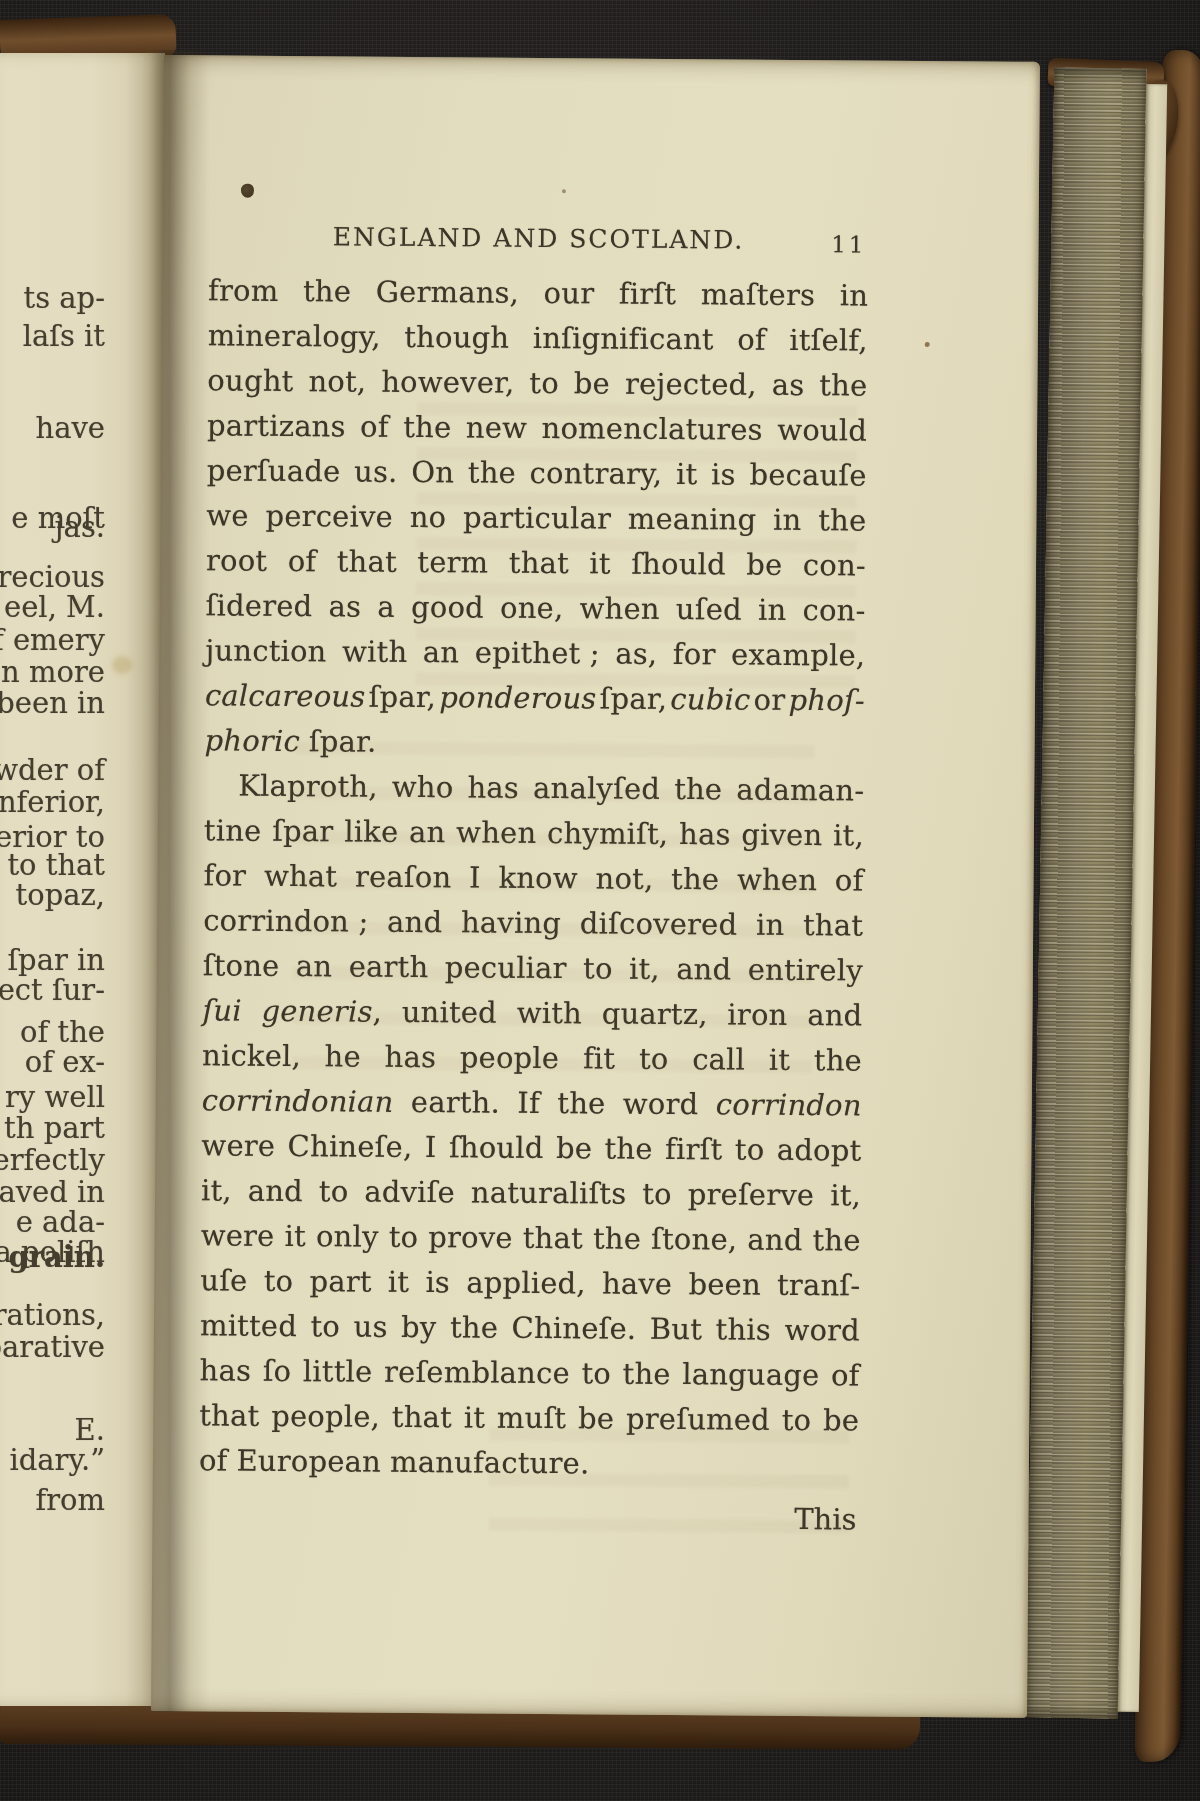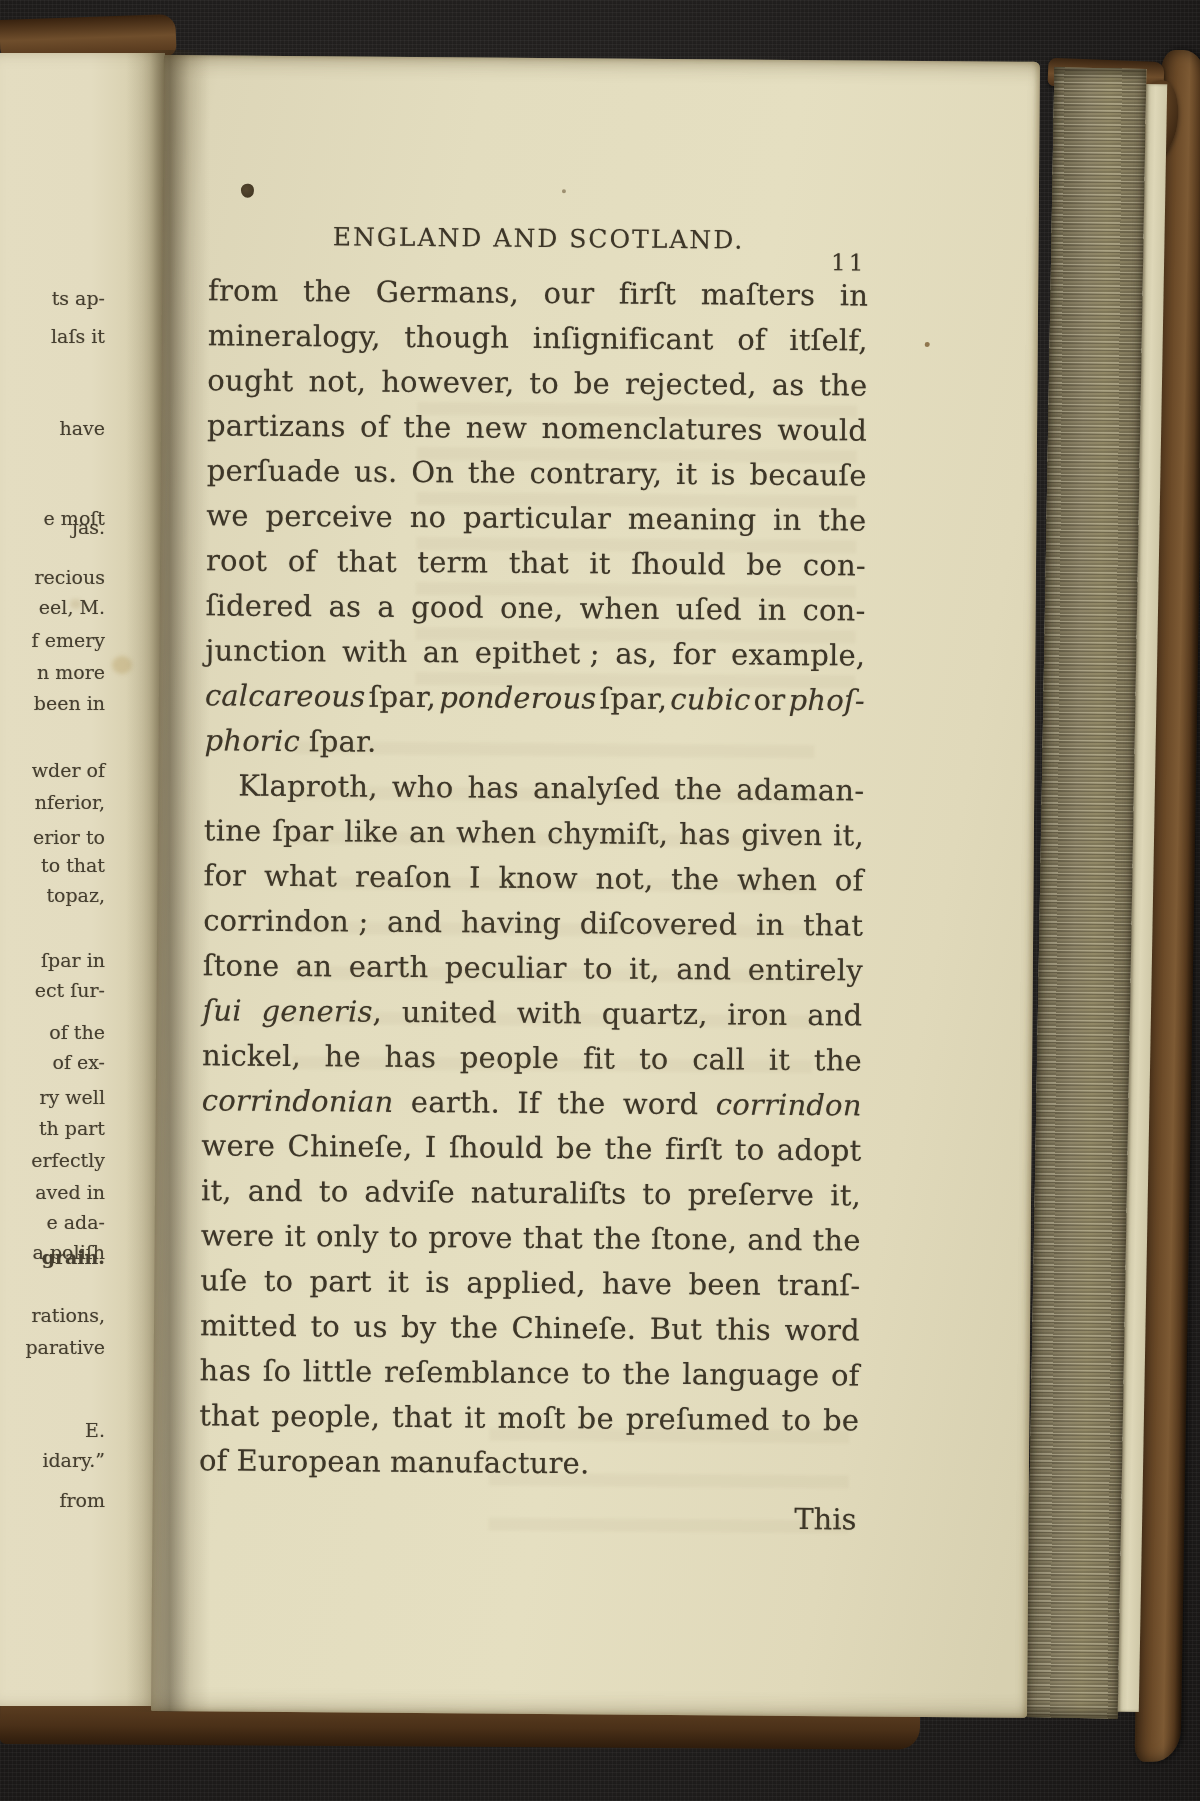--- a/index.html
+++ b/index.html
@@ -83,34 +83,34 @@
     left:126px;top:50px;width:84px;height:1662px;
     background:linear-gradient(90deg, rgba(70,56,30,0) 0%, rgba(70,56,30,.16) 28%, rgba(52,42,24,.42) 52%, rgba(70,56,30,.14) 76%, rgba(70,56,30,0) 100%);
     pointer-events:none;
   }
   
   .print{color:#3d3628;text-shadow:0 0 1px rgba(61,54,40,.45);}
   .running-header{
     position:absolute;left:46px;top:166px;width:660px;height:34px;
     font-size:25px;letter-spacing:2px;text-align:center;
   }
-  .pagenum{position:absolute;right:2px;top:23px;font-size:23px;letter-spacing:3px;}
+  .pagenum{position:absolute;right:2px;top:5px;font-size:23px;letter-spacing:3px;}
   .text-block{position:absolute;left:46px;top:213px;width:660px;}
   .line{height:45px;line-height:45px;white-space:nowrap;font-size:29px;letter-spacing:.2px;}
   .line.just{display:flex;justify-content:space-between;}
   .line.flush{display:block;}
   .line.flush .w{margin-right:9px;}
   .w{white-space:pre;}
   .catchword{
     position:absolute;left:46px;top:1437px;width:658px;
     text-align:right;padding-right:12px;font-size:29px;line-height:45px;
   }
   
   .left-fragments{position:absolute;left:0;top:0;width:107px;height:1801px;}
-  .frag{position:absolute;right:2px;white-space:nowrap;font-size:19px;line-height:34px;
+  .frag{position:absolute;right:2px;white-space:nowrap;font-size:29px;line-height:34px;
         color:#453e2f;text-shadow:0 0 1px rgba(69,62,47,.4);}
   
   .ink-blot{left:242px;top:182px;width:13px;height:14px;border-radius:50% 45% 50% 55%;
     background:radial-gradient(circle at 40% 40%,#4a3b24,#362a17 75%);opacity:.92;}
   .speck-1{left:927px;top:336px;width:5px;height:5px;border-radius:50%;background:#7a5c32;opacity:.8;}
   .speck-2{left:563px;top:186px;width:4px;height:4px;border-radius:50%;background:#6e5c3c;opacity:.6;}
   .stain-1{left:112px;top:656px;width:20px;height:18px;border-radius:50%;
     background:rgba(168,136,66,.28);filter:blur(2px);}
   .stain-2{left:70px;top:546px;width:12px;height:10px;border-radius:50%;
     background:rgba(150,122,60,.18);filter:blur(2px);}
@@ -411,21 +411,21 @@
         <span class="w">to</span>
         <span class="w">the</span>
         <span class="w">language</span>
         <span class="w">of</span>
       </div>
       <div class="line just">
         <span class="w">that</span>
         <span class="w">people,</span>
         <span class="w">that</span>
         <span class="w">it</span>
-        <span class="w">moſt</span>
+        <span class="w">muſt</span>
         <span class="w">be</span>
         <span class="w">preſumed</span>
         <span class="w">to</span>
         <span class="w">be</span>
       </div>
       <div class="line flush"><span class="w">of</span><span class="w">European</span><span class="w">manufacture.</span></div>
     </div>
 
   <div class="catchword print">This</div>
 

